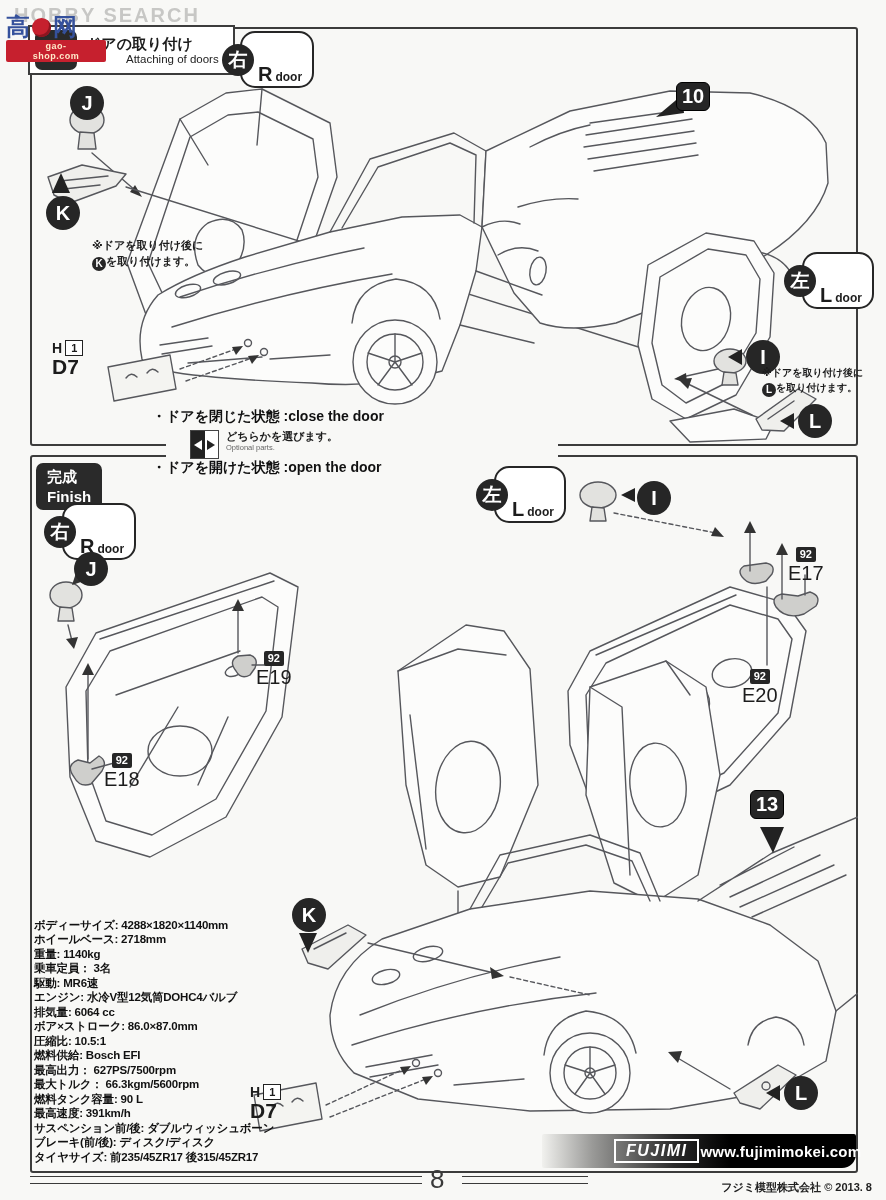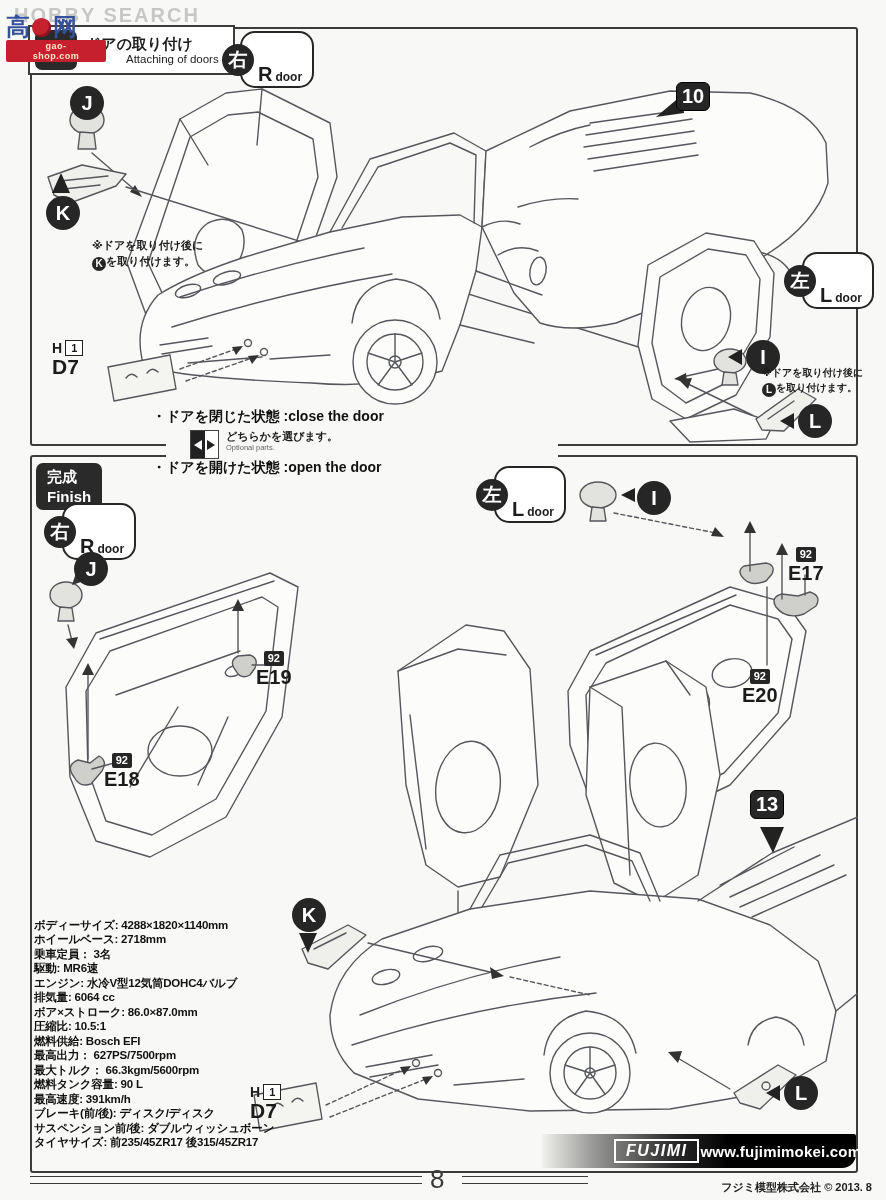--- a/index.html
+++ b/index.html
@@ -35,21 +35,21 @@
   .door-badge .word{font-size:12px;font-weight:bold;margin-left:3px;margin-top:36px;}
   
   .callout{width:34px;height:34px;border-radius:50%;background:#262626;color:#fff;font-weight:bold;font-size:20px;display:flex;align-items:center;justify-content:center;z-index:4;}
   .ref-badge{background:#262626;color:#fff;border-radius:6px;font-weight:bold;font-size:20px;padding:2px 5px;z-index:4;border:1px solid #000;}
   
   .note{font-size:11px;font-weight:bold;line-height:1.45;z-index:4;}
   .mini-callout{display:inline-flex;width:14px;height:14px;border-radius:50%;background:#262626;color:#fff;font-size:10px;font-weight:bold;align-items:center;justify-content:center;vertical-align:-2px;}
   
   .part-label{text-align:center;z-index:4;}
   .part-label .num{display:inline-block;background:#262626;color:#fff;font-size:11px;font-weight:bold;padding:0 4px;border-radius:2px;line-height:15px;}
-  .part-label .code{font-size:20px;font-weight:bold;line-height:1.1;}
+  .part-label .code{font-size:20px;font-weight:normal;line-height:1.1;}
   .hd7{font-weight:bold;z-index:4;}
   .hd7 .row1{display:flex;align-items:center;gap:3px;font-size:14px;}
   .hd7 .box1{border:1.5px solid #222;font-size:11px;padding:0 5px;line-height:14px;font-weight:bold;background:#fff;}
   .hd7 .code{font-size:21px;line-height:1.05;}
   
   .state-text{font-size:14px;font-weight:bold;color:#111;z-index:4;}
   .white-cover{background:#f8f8f6;z-index:3;}
   .optional{display:flex;gap:7px;align-items:flex-start;z-index:4;}
   .opt-icon{width:27px;height:27px;border:1px solid #444;display:flex;background:#fff;}
   .opt-l{width:50%;background:#222;display:flex;align-items:center;justify-content:center;}
@@ -350,33 +350,34 @@
 <div class="abs part-label" style="left:742px;top:666px">
   <div><span class="num">92</span></div>
   <div class="code">E20</div>
 </div>
 
 <div class="abs ref-badge" style="left:750px;top:790px">13</div>
 
 <div class="abs spec-list" style="left:34px;top:918px;width:300px">
     <div>ボディーサイズ: 4288×1820×1140mm</div>
     <div>ホイールベース: 2718mm</div>
+    <div>重量: 1140kg</div>
     <div>乗車定員： 3名</div>
     <div>駆動: MR6速</div>
     <div>エンジン: 水冷V型12気筒DOHC4バルブ</div>
     <div>排気量: 6064 cc</div>
     <div>ボア×ストローク: 86.0×87.0mm</div>
     <div>圧縮比: 10.5:1</div>
     <div>燃料供給: Bosch EFI</div>
     <div>最高出力： 627PS/7500rpm</div>
     <div>最大トルク： 66.3kgm/5600rpm</div>
     <div>燃料タンク容量: 90 L</div>
     <div>最高速度: 391km/h</div>
+    <div>サスペンション前/後: ダブルウィッシュボーン</div>
     <div>ブレーキ(前/後): ディスク/ディスク</div>
-    <div>サスペンション前/後: ダブルウィッシュボーン</div>
     <div>タイヤサイズ: 前235/45ZR17 後315/45ZR17</div>
   </div>
 
 <div class="abs hd7" style="left:250px;top:1084px">
   <div class="row1">
       <span>H</span>
       <span class="box1">1</span>
     </div>
   <div class="code">D7</div>
 </div>

